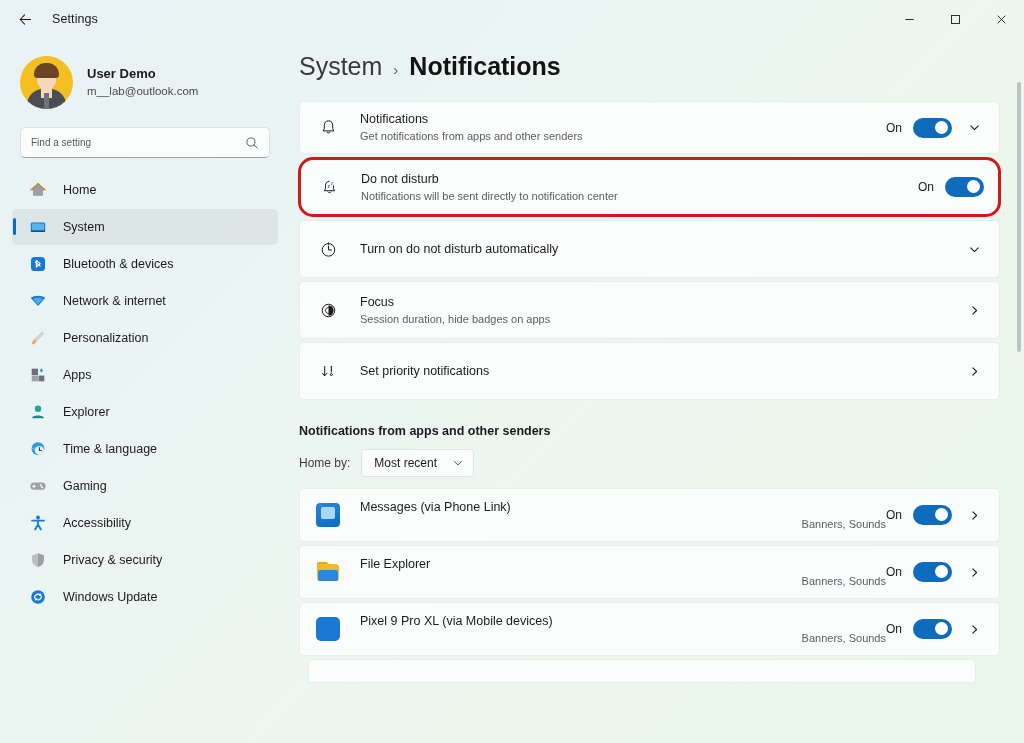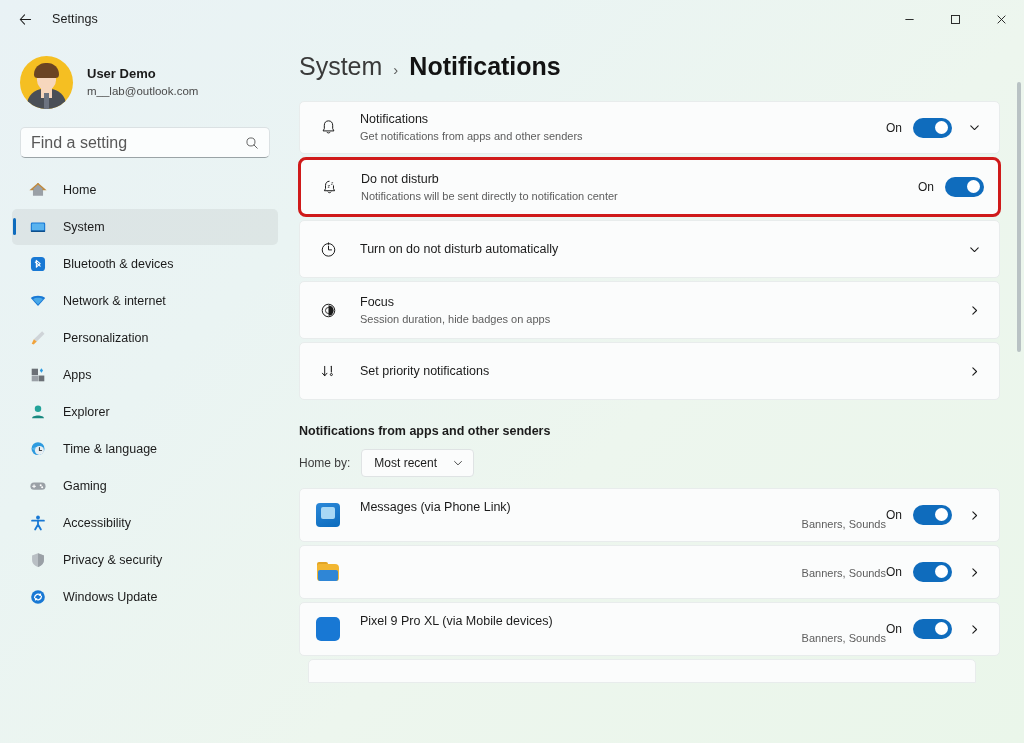--- a/index.html
+++ b/index.html
@@ -134,21 +134,21 @@
     display: flex;
     align-items: center;
     padding: 0 10px;
   }
   .searchbox input {
     flex: 1;
     border: none;
     outline: none;
     background: transparent;
     font-family: "Liberation Sans", sans-serif;
-    font-size: 16px;
+    font-size: 10px;
     color: #1b1b1b;
   }
   .searchbox input::placeholder { color: #585858; }
   .search-icon { flex: 0 0 auto; opacity: .75; }
 
   .nav { margin-top: 14px; }
   .nav-item {
     position: relative;
     height: 36px;
     display: flex;
@@ -255,21 +255,21 @@
   }
   .chev {
     width: 22px; height: 22px;
     display: flex; align-items: center; justify-content: center;
     color: #1b1b1b;
     cursor: pointer;
   }
 
   .card.highlighted {
     border: 3px solid #cf1a1a;
-    border-radius: 8px;
+    border-radius: 15px;
     margin-left: -1px;
     margin-right: -1px;
     min-height: 60px;
   }
 
   
   .section-head {
     margin: 24px 0 0 9px;
     font-size: 12.5px;
     font-weight: bold;
@@ -719,20 +719,21 @@
         </div>
       </div>
 
       <div class="approw">
         <span class="app-icon ic-folder">
           <span class="f-tab"></span>
             <span class="f-back"></span>
             <span class="f-front"></span>
         </span>
         <div class="app-text">
+          <div class="app-name">File Explorer</div>
           <div class="app-sub">Banners, Sounds</div>
         </div>
         <div class="c-right">
           <span class="c-state">On</span>
           <div class="toggle">
               <div class="knob"></div>
             </div>
           <span class="chev">
             <svg width="13" height="13" viewBox="0 0 14 14">
               <path d="M5.2 3 L9.2 7 L5.2 11" stroke="#1b1b1b" stroke-width="1.15" fill="none" stroke-linecap="round" stroke-linejoin="round"></path>

